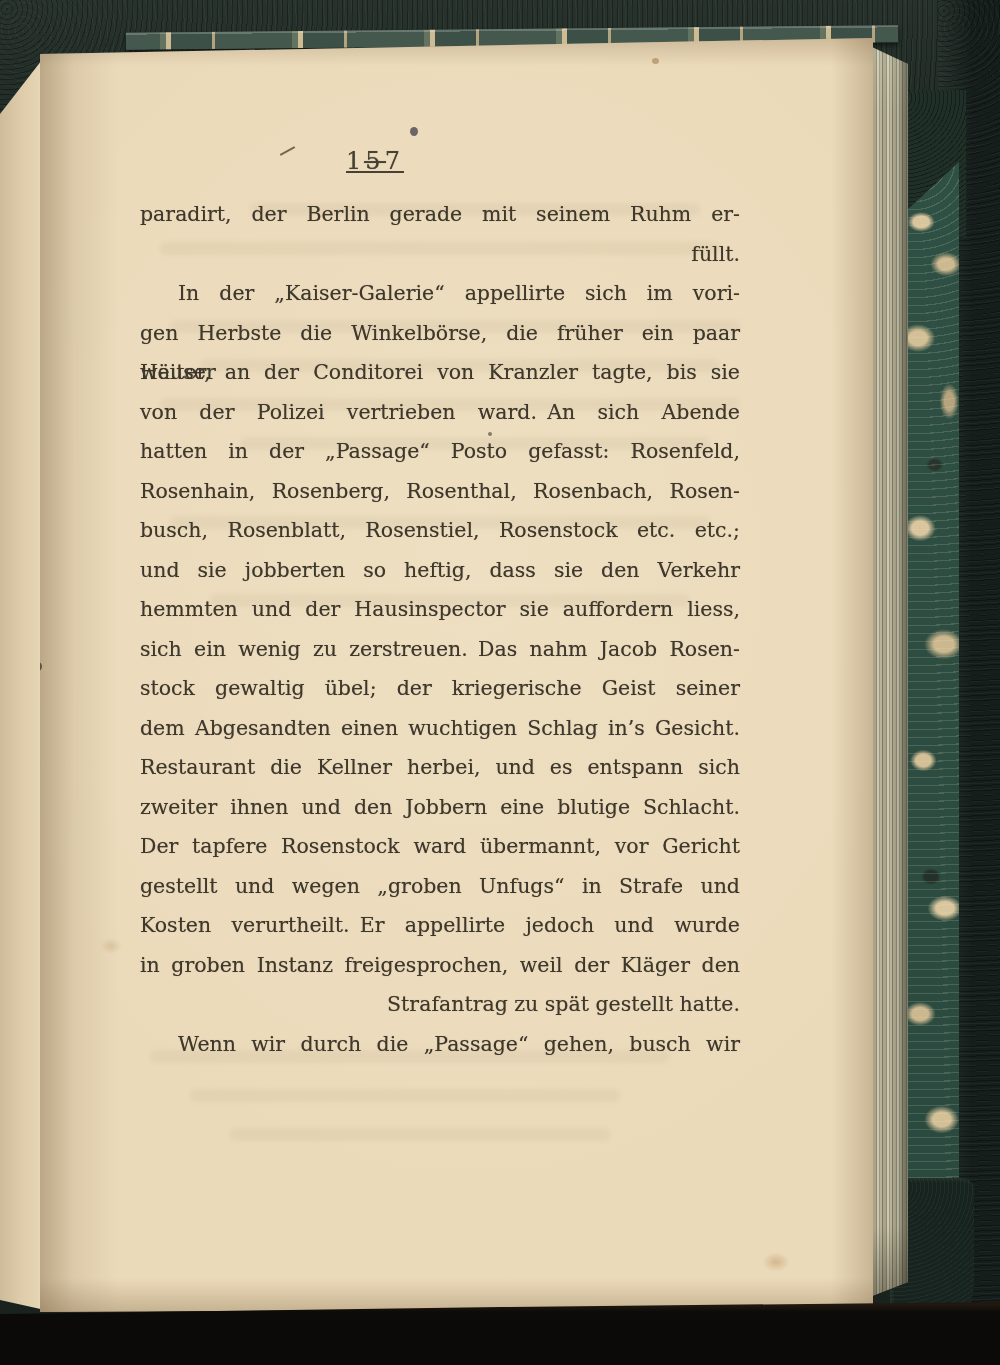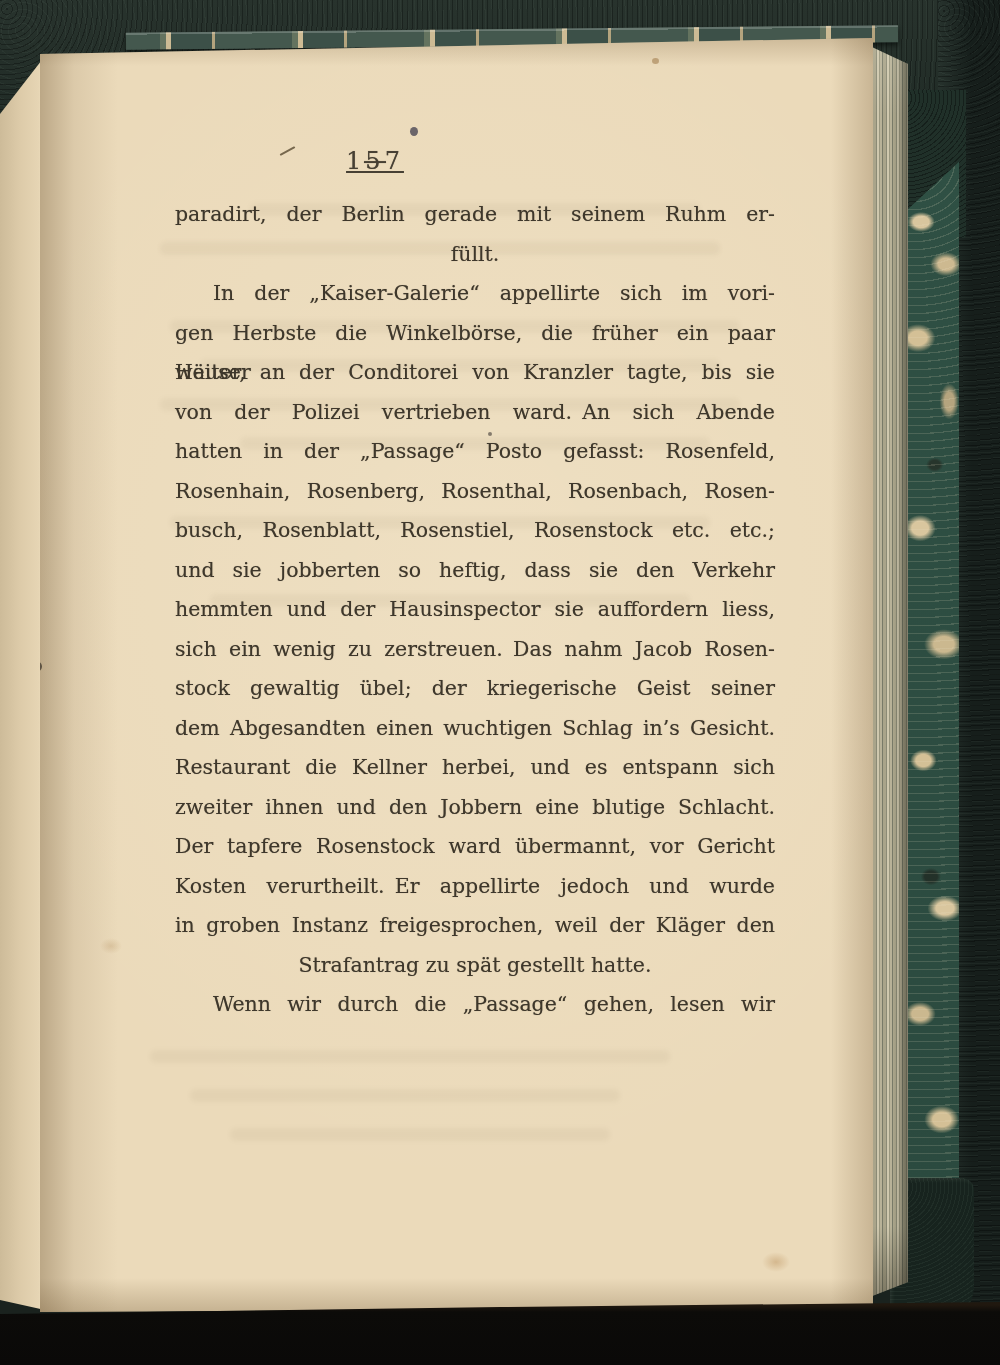--- a/index.html
+++ b/index.html
@@ -126,25 +126,25 @@
     display:flex;align-items:center;justify-content:center;gap:34px;
     font-size:24px;color:#474034;
     text-shadow:0 0 .7px rgba(62,55,43,.55);
   }
   .page-header .num{letter-spacing:4px;text-decoration:underline;}
 
   
   .text-block{
     left:100px;top:157px;width:600px;height:960px;
     font-size:20.5px;line-height:39.5px;
-    color:#3e372b;text-shadow:0 0 .7px rgba(62,55,43,.50);margin-left:35px;
+    color:#3e372b;text-shadow:0 0 .7px rgba(62,55,43,.50);
   }
   .text-block .line{
     position:static;display:block;height:39.5px;overflow:visible;
-    white-space:nowrap;text-align:center;
+    white-space:nowrap;text-align:right;
   }
   .text-block .line.j{
     white-space:normal;text-align:justify;text-align-last:justify;
     word-spacing:1px;
   }
   .text-block .line.indent{text-indent:38px;}
 
   
   .ghost{
     height:13px;border-radius:6px;background:#6b5a3c;opacity:.06;filter:blur(2.5px);
@@ -211,21 +211,22 @@
         <div class="line j">Rosenhain, Rosenberg, Rosenthal, Rosenbach, Rosen-</div>
         <div class="line j">busch, Rosenblatt, Rosenstiel, Rosenstock etc. etc.;</div>
         <div class="line j">und sie jobberten so heftig, dass sie den Verkehr</div>
         <div class="line j">hemmten und der Hausinspector sie auffordern liess,</div>
         <div class="line j">sich ein wenig zu zerstreuen. Das nahm Jacob Rosen-</div>
         <div class="line j">stock gewaltig übel; der kriegerische Geist seiner</div>
         <div class="line j">dem Abgesandten einen wuchtigen Schlag in’s Gesicht.</div>
         <div class="line j">Restaurant die Kellner herbei, und es entspann sich</div>
         <div class="line j">zweiter ihnen und den Jobbern eine blutige Schlacht.</div>
         <div class="line j">Der tapfere Rosenstock ward übermannt, vor Gericht</div>
+        <div class="line j">gestellt und wegen „groben Unfugs“ in Strafe und</div>
         <div class="line j">Kosten verurtheilt. Er appellirte jedoch und wurde</div>
         <div class="line j">in groben Instanz freigesprochen, weil der Kläger den</div>
         <div class="line">Strafantrag zu spät gestellt hatte.</div>
-        <div class="line j indent">Wenn wir durch die „Passage“ gehen, lesen wir</div>
+        <div class="line j indent">Wenn wir durch die „Passage“ gehen, busch wir</div>
       </div>
   </div>
 
   <div class="cloth-bottom"></div>
 </div>
 
 </body></html>

